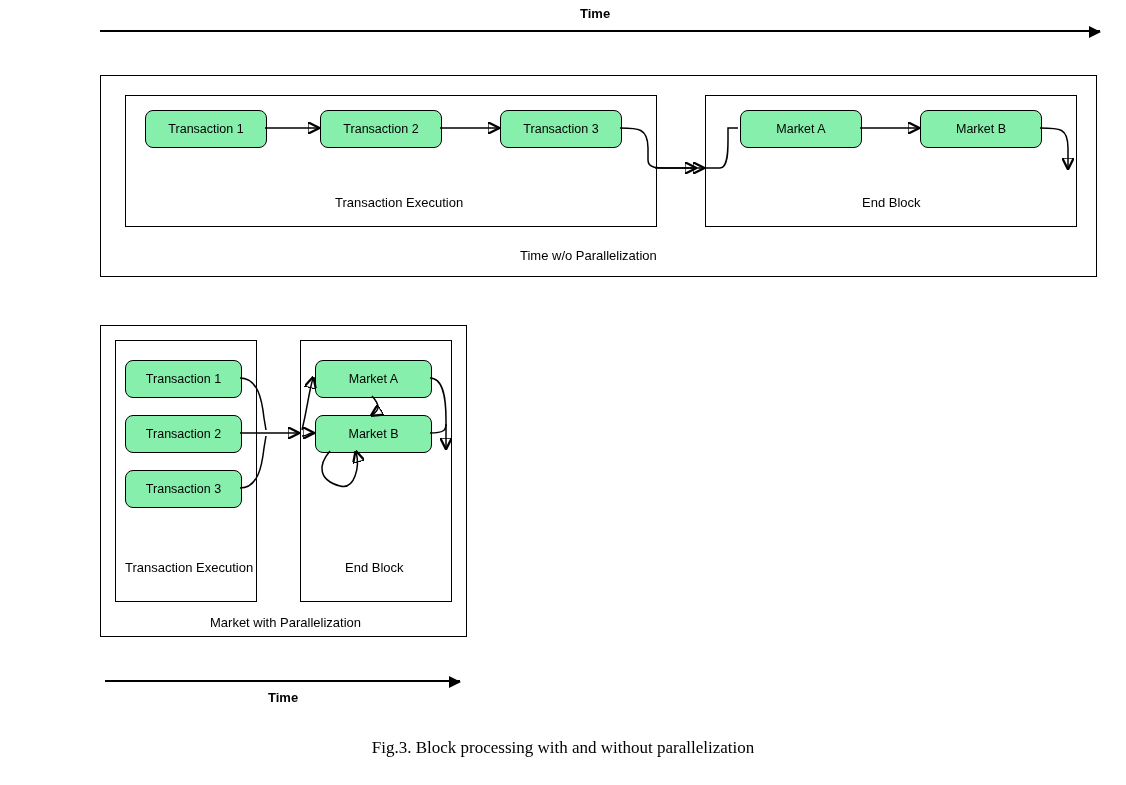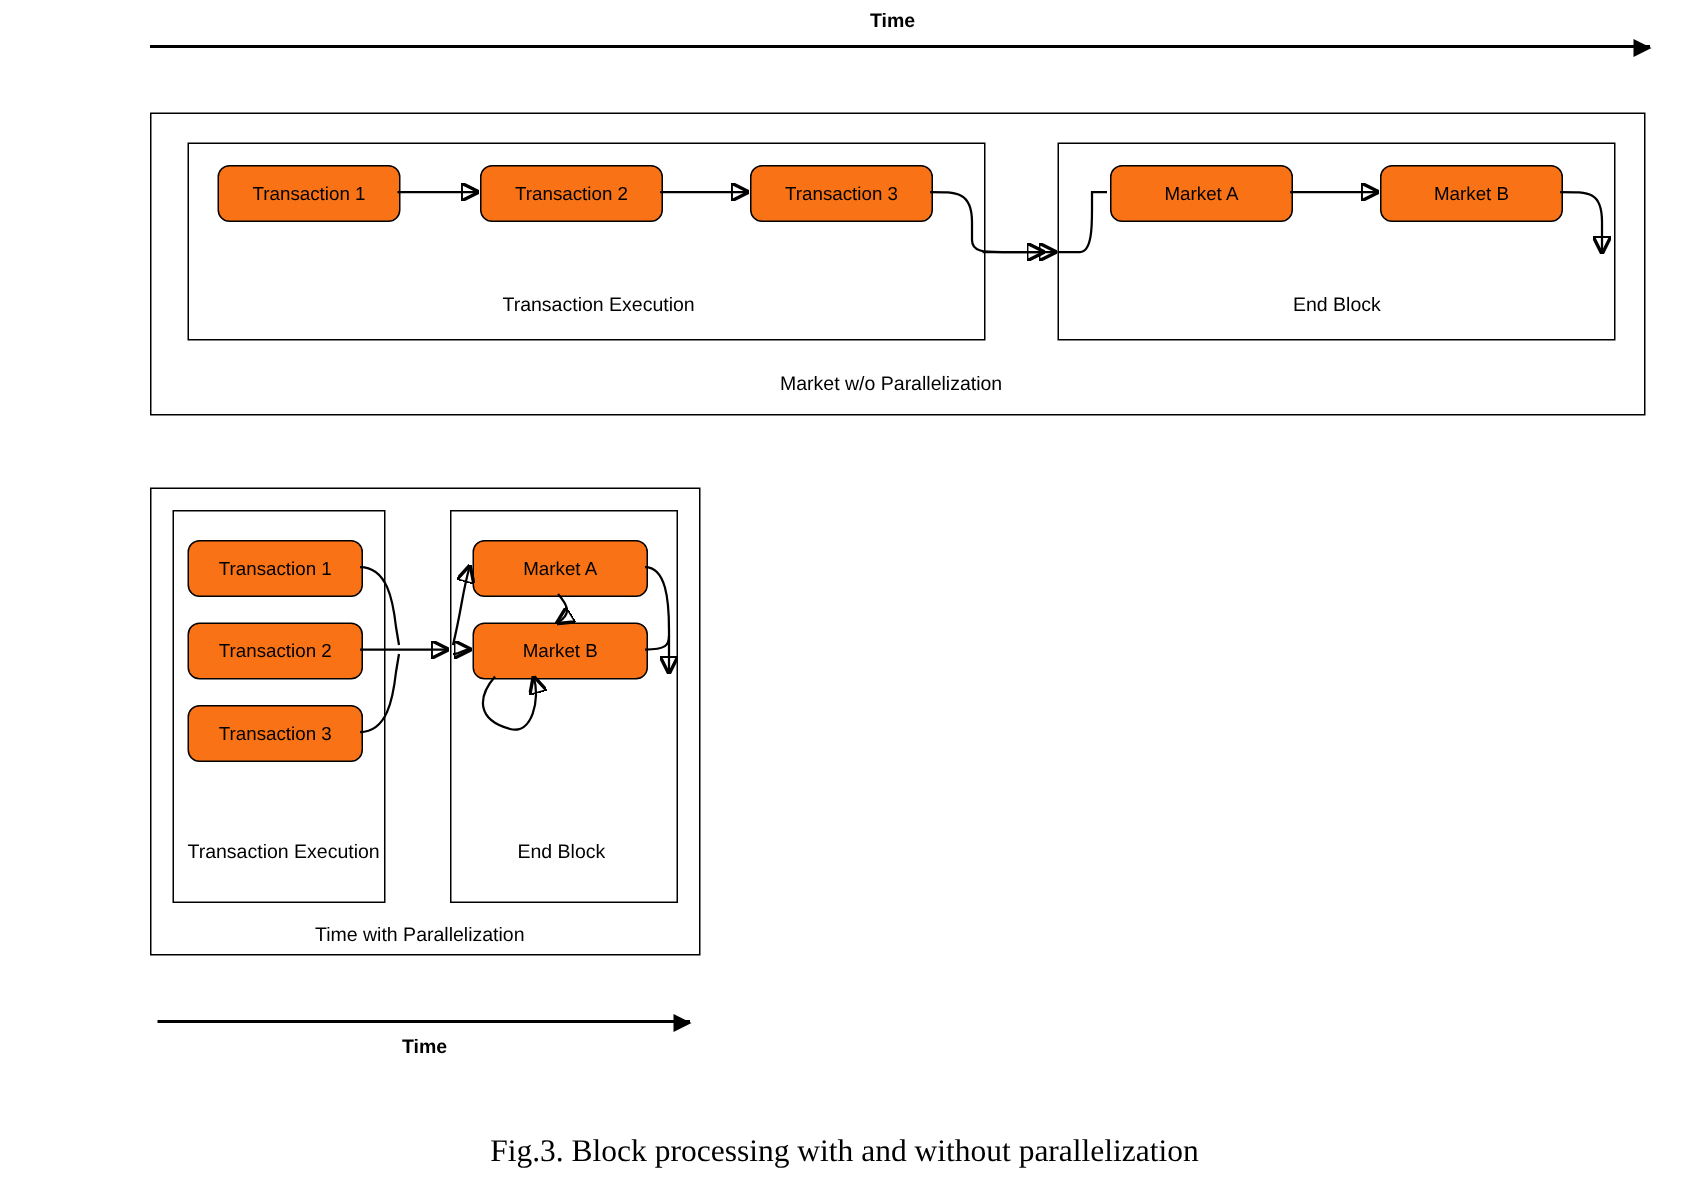--- a/index.html
+++ b/index.html
@@ -49,21 +49,21 @@
   }
   .inner-box {
     position: absolute;
     border: 1.5px solid #000;
     background: #fff;
   }
   .node {
     position: absolute;
     border: 1.5px solid #000;
     border-radius: 8px;
-    background: #f97316;
+    background: #86efac;
     display: flex;
     align-items: center;
     justify-content: center;
     font-size: 12.5px;
   }
 
   
   .top-outer { left: 100px; top: 75px; width: 995px; height: 200px; }
   .top-exec  { left: 125px; top: 95px;  width: 530px; height: 130px; }
   .top-end   { left: 705px; top: 95px;  width: 370px; height: 130px; }
@@ -116,22 +116,21 @@
     stroke-width: 1.5;
     fill: none;
   }
 
   .caption {
     position: absolute;
     left: 0; right: 0;
     top: 738px;
     text-align: center;
     font-family: "Times New Roman", Times, serif;
-    font-size: 21px;
-    margin-top: 17px;
+    font-size: 17px;
   }
 </style>
 </head>
 <body>
 
 <div class="canvas">
 
   <div class="label bold" style="left:580px; top:6px;">Time</div>
   <div class="time-axis-top"></div>
 
@@ -151,21 +150,21 @@
     </div>
   <div class="node top-mA">
       <span>Market A</span>
     </div>
   <div class="node top-mB">
       <span>Market B</span>
     </div>
 
   <div class="label" style="left:335px; top:195px;">Transaction Execution</div>
   <div class="label" style="left:862px; top:195px;">End Block</div>
-  <div class="label" style="left:520px; top:248px;">Market w/o Parallelization</div>
+  <div class="label" style="left:520px; top:248px;">Time w/o Parallelization</div>
 
   <div class="outer-box bot-outer"></div>
   <div class="inner-box bot-exec"></div>
   <div class="inner-box bot-end"></div>
 
   <div class="node bot-t1">
       <span>Transaction 1</span>
     </div>
   <div class="node bot-t2">
       <span>Transaction 2</span>
@@ -175,21 +174,21 @@
     </div>
   <div class="node bot-mA">
       <span>Market A</span>
     </div>
   <div class="node bot-mB">
       <span>Market B</span>
     </div>
 
   <div class="label" style="left:125px; top:560px;">Transaction Execution</div>
   <div class="label" style="left:345px; top:560px;">End Block</div>
-  <div class="label" style="left:210px; top:615px;">Time with Parallelization</div>
+  <div class="label" style="left:210px; top:615px;">Market with Parallelization</div>
 
   <div class="time-axis-bottom"></div>
   <div class="label bold" style="left:268px; top:690px;">Time</div>
 
   <div class="caption">Fig.3. Block processing with and without parallelization</div>
 
   <svg class="arrows" viewBox="0 0 1126 785">
     <defs>
       <marker id="arr" markerWidth="8" markerHeight="8" refX="7" refY="4" orient="auto">
         <path d="M0,0 L8,4 L0,8 Z" fill="#000"></path>

